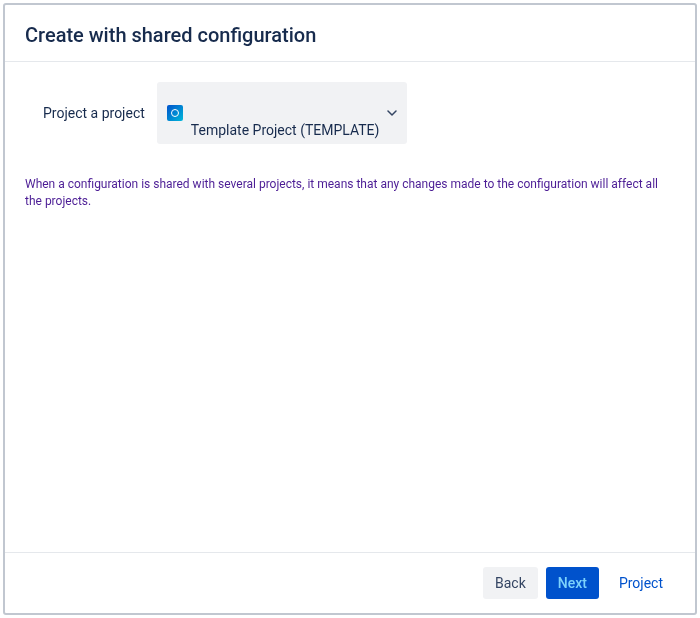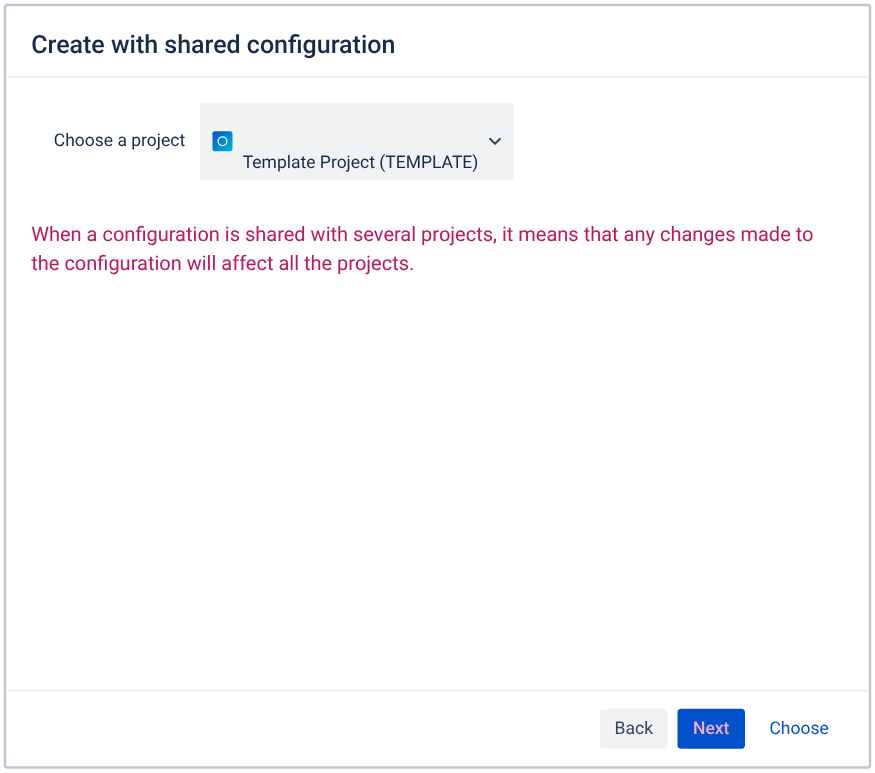--- a/index.html
+++ b/index.html
@@ -108,22 +108,22 @@
       font-size: 14px;
       color: #172b4d;
       flex: 1;
       margin-top: 34px;
     }
     .chevron {
       color: #344563;
       display: inline-flex;
     }
     .description {
-      font-size: 16px;
-      color: #be185d;
+      font-size: 12px;
+      color: #4c1d95;
       line-height: 1.45;
     }
     .footer {
       border-top: 1px solid #e5e8ec;
       padding: 14px 20px;
       display: flex;
       justify-content: flex-end;
       gap: 8px;
       align-items: center;
     }
@@ -135,56 +135,56 @@
       cursor: pointer;
       font-family: inherit;
       line-height: 1.45;
     }
     .btn-back {
       background: #f1f2f4;
       color: #344563;
     }
     .btn-next {
       background: #0052cc;
-      color: #f9a8d4;
+      color: #7dd3fc;
       font-weight: 500;
     }
     .btn-cancel {
       background: transparent;
       color: #0052cc;
     }
   </style>
 </head>
 <body>
 
 <div class="dialog">
 
   <div class="header">
     <h1>Create with shared configuration</h1>
   </div>
 
   <div class="body">
 
 
     <div class="field-row">
-      <span class="field-label">Choose a project</span>
+      <span class="field-label">Project a project</span>
       <div class="dropdown">
         <span class="project-icon"></span>
         <span class="dropdown-text">Template Project (TEMPLATE)</span>
         <span class="chevron">
           <svg width="10" height="6" viewBox="0 0 10 6">
               <path d="M1 1 L5 5 L9 1" stroke="#344563" stroke-width="1.5" fill="none" stroke-linecap="round" stroke-linejoin="round"></path>
             </svg>
         </span>
       </div>
     </div>
 
     <p class="description">When a configuration is shared with several projects, it means that any changes made to the configuration will affect all the projects.</p>
 
   </div>
 
   <div class="footer">
     <button class="btn btn-back">Back</button>
     <button class="btn btn-next">Next</button>
-    <button class="btn btn-cancel">Choose</button>
+    <button class="btn btn-cancel">Project</button>
   </div>
 
 </div>
 
 </body></html>

